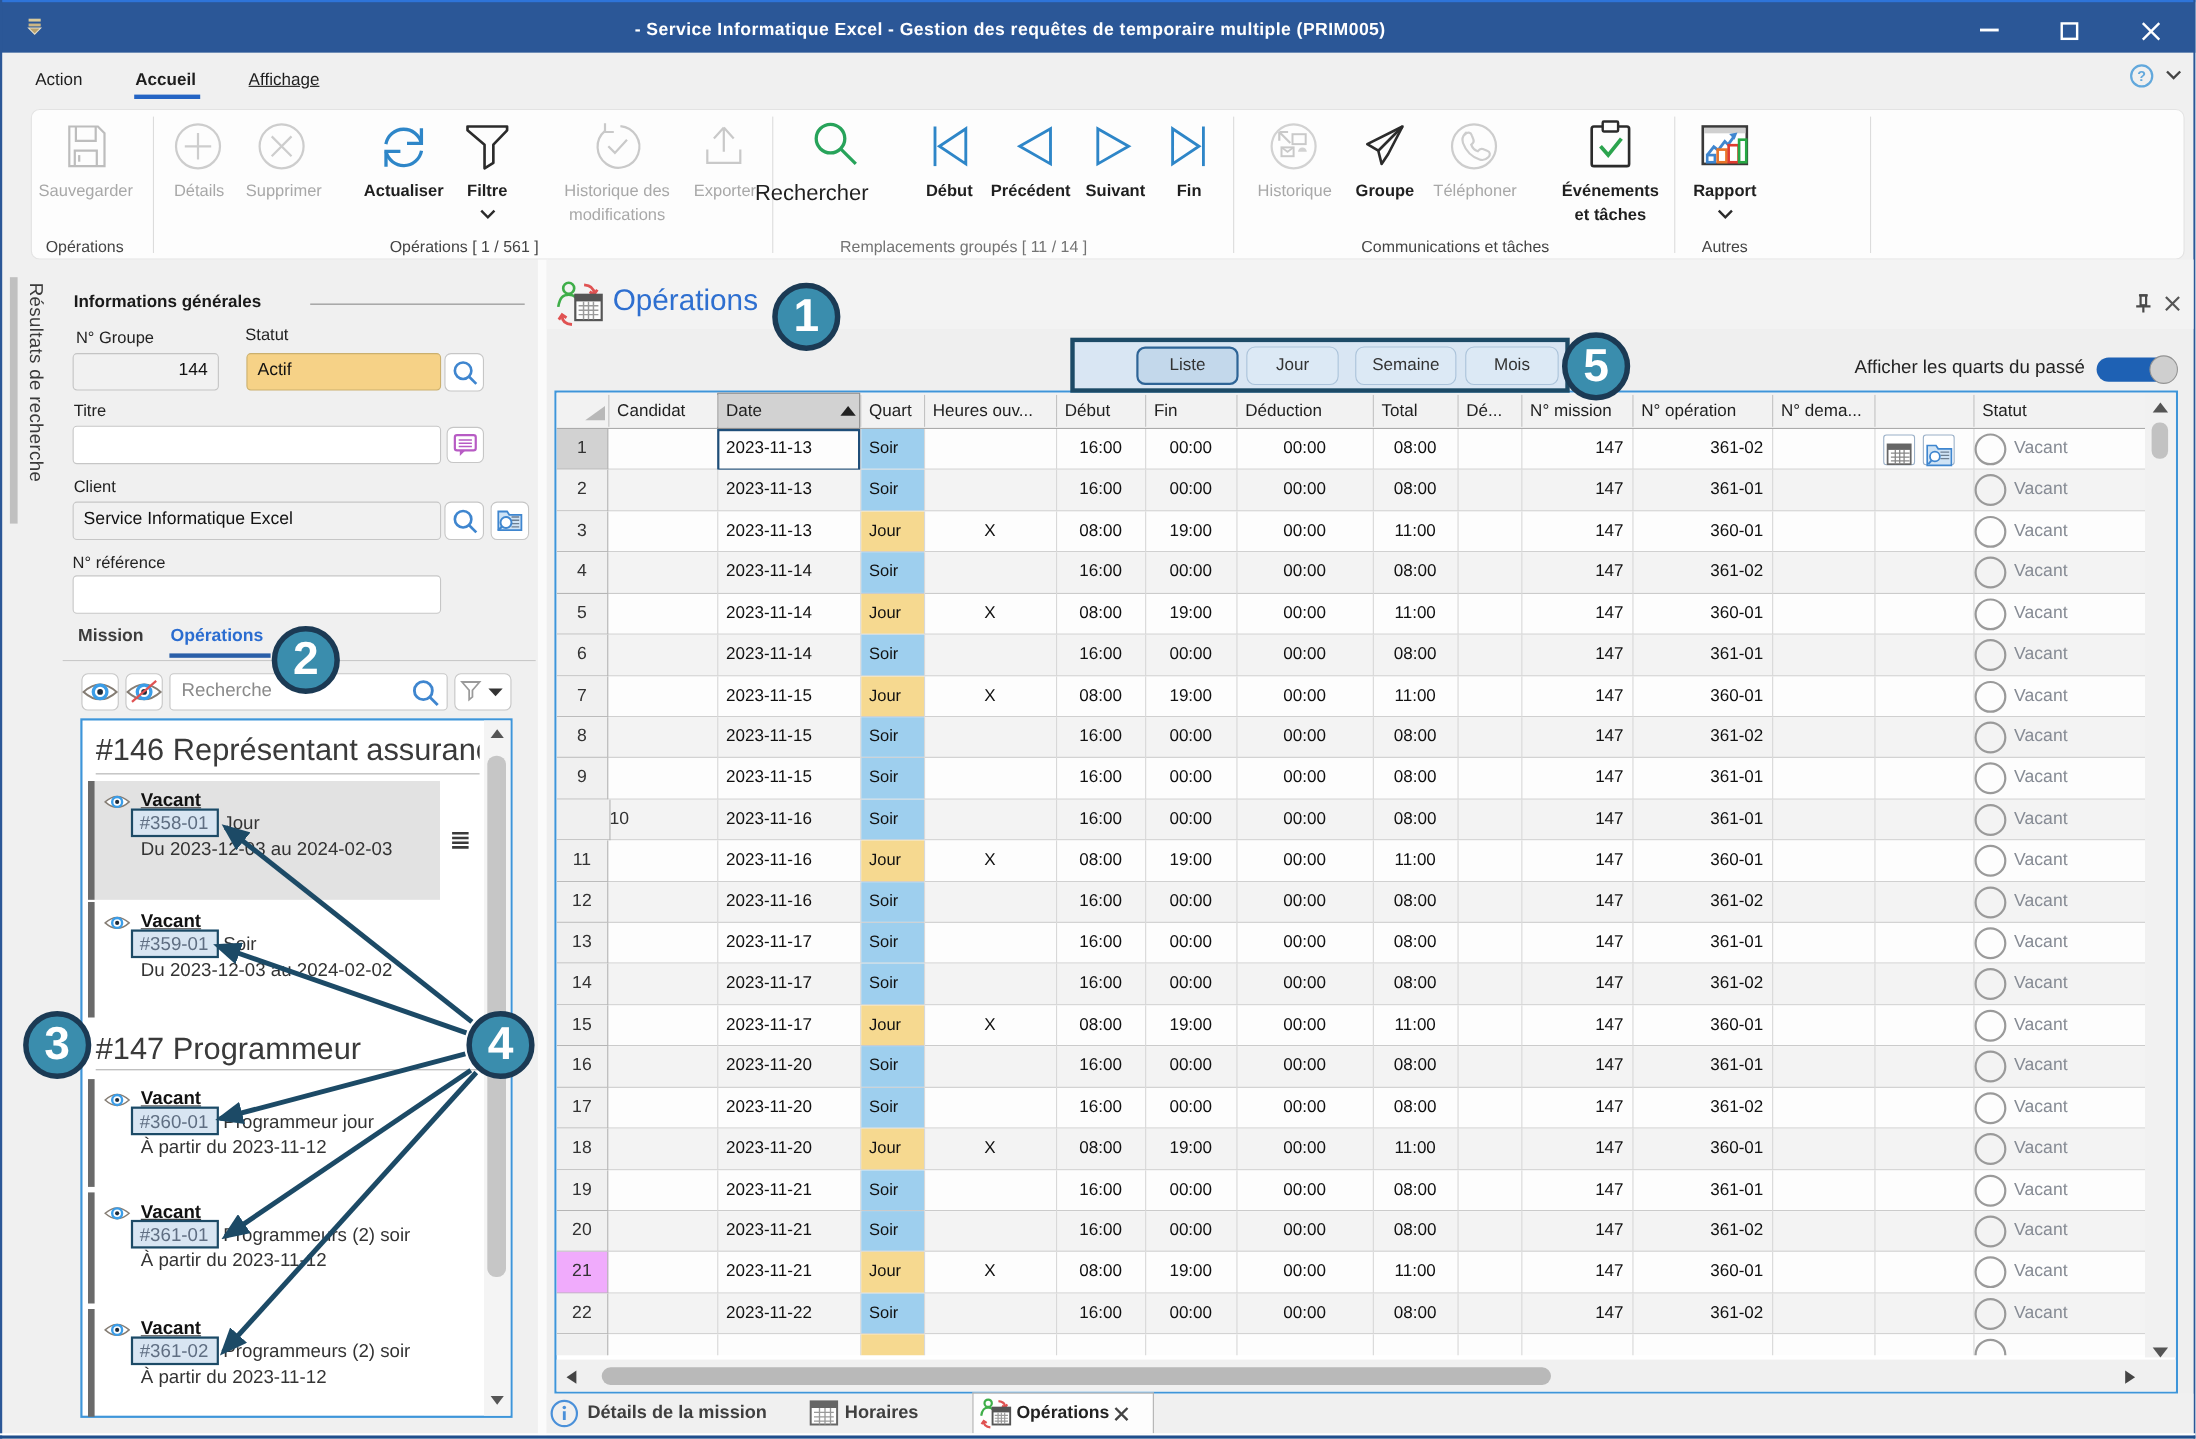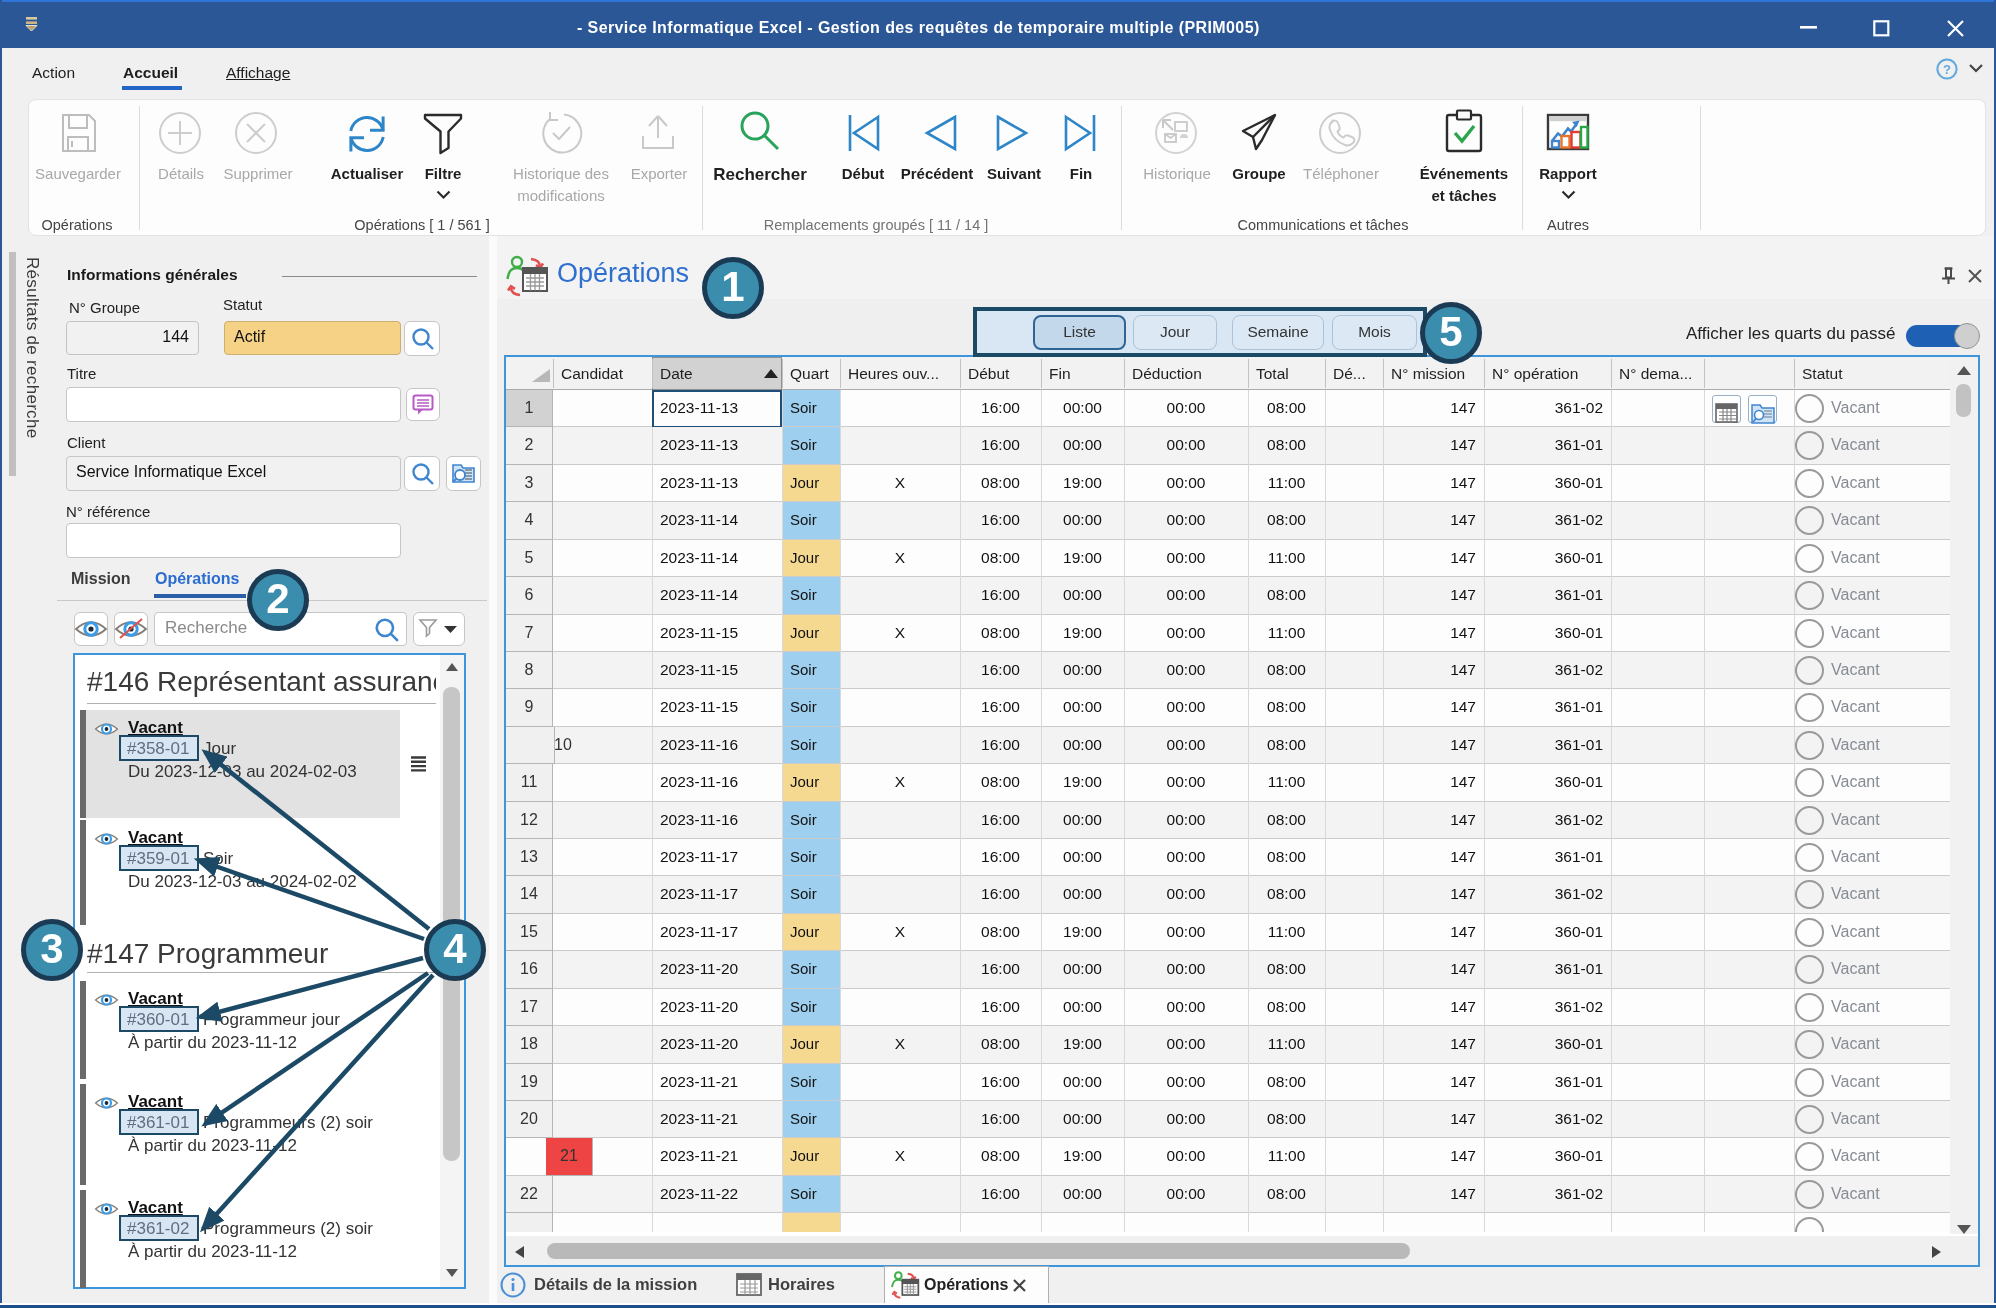--- a/index.html
+++ b/index.html
@@ -85,21 +85,21 @@
 <svg style="left:635px;top:110px" width="46" height="46" viewBox="0 0 46 46">
     <path d="M8,26 v12 h30 v-12" fill="none" stroke="#c9c9c9" stroke-width="2"></path>
 <path d="M23,28 v-22 M23,6 l-9,10 M23,6 l9,10" fill="none" stroke="#c9c9c9" stroke-width="2"></path>
   </svg>
 <div class="lbl" style="left:659px;top:165px;font-size:15px;color:#a8a8a8;transform:translateX(-50%);">Exporter</div>
 <div class="lbl" style="left:422px;top:217px;font-size:14.5px;color:#444;transform:translateX(-50%);">Opérations [ 1 / 561 ]</div>
 <svg style="left:737px;top:108px" width="46" height="46" viewBox="0 0 46 46">
     <circle cx="18" cy="18" r="13" fill="none" stroke="#27a35a" stroke-width="3"></circle>
 <path d="M27.5,27.5 L41,41" stroke="#27a35a" stroke-width="3"></path>
   </svg>
-<div class="lbl" style="left:760px;top:165px;font-size:17px;color:#1f1f1f;font-weight:700;transform:translateX(-50%);">Rechercher</div>
+<div class="lbl" style="left:738px;top:165px;font-size:20px;color:#1f1f1f;font-weight:400;transform:translateX(-50%);">Rechercher</div>
 <svg style="left:840px;top:110px" width="46" height="46" viewBox="0 0 46 46">
     <path d="M10,5 v36" stroke="#2e86c8" stroke-width="2.6"></path>
     <path d="M38,7 L14,23 L38,39 Z" fill="none" stroke="#2e86c8" stroke-width="2.6"></path>
   </svg>
 <div class="lbl" style="left:863px;top:165px;font-size:15px;color:#1f1f1f;font-weight:600;transform:translateX(-50%);">Début</div>
 <svg style="left:915px;top:110px" width="46" height="46" viewBox="0 0 46 46">
     <path d="M40,7 L12,23 L40,39 Z" fill="none" stroke="#2e86c8" stroke-width="2.6"></path>
   </svg>
 <div class="lbl" style="left:937px;top:165px;font-size:15px;color:#1f1f1f;font-weight:600;transform:translateX(-50%);">Précédent</div>
 <svg style="left:992px;top:110px" width="46" height="46" viewBox="0 0 46 46">
@@ -878,21 +878,21 @@
 <div class="abs" style="left:277px;top:711px;width:57px;height:36px;background:#9ecfee;font-size:15px;color:#111;padding:9px 0 0 7px;">Soir</div>
 <div class="abs" style="left:454px;top:720px;width:81px;height:20px;font-size:15.5px;color:#111;text-align:center;">16:00</div>
 <div class="abs" style="left:535px;top:720px;width:83px;height:20px;font-size:15.5px;color:#111;text-align:center;">00:00</div>
 <div class="abs" style="left:618px;top:720px;width:124px;height:20px;font-size:15.5px;color:#111;text-align:center;">00:00</div>
 <div class="abs" style="left:742px;top:720px;width:77px;height:20px;font-size:15.5px;color:#111;text-align:center;">08:00</div>
 <div class="abs" style="left:877px;top:720px;width:93px;height:20px;font-size:15.5px;color:#111;text-align:right;">147</div>
 <div class="abs" style="left:978px;top:720px;width:119px;height:20px;font-size:15.5px;color:#111;text-align:right;">361-02</div>
 <div class="abs" style="left:1289px;top:715px;width:29px;height:29px;border:2px solid #9a9a9a;border-radius:50%;"></div>
 <div class="abs" style="left:1325px;top:720px;width:80px;height:20px;font-size:16px;color:#868b94;">Vacant</div>
 <div class="abs" style="left:0px;top:748px;width:1444px;height:38px;background:#fdfdfd;border-bottom:1px solid #cbcbcb;"></div>
-<div class="abs" style="left:0px;top:748px;width:47px;height:38px;background:#ef4444;border-bottom:1px solid #b5b5b5;border-right:1px solid #b5b5b5;font-size:16px;color:#333;text-align:center;padding-top:9px;margin-left:40px;">21</div>
+<div class="abs" style="left:0px;top:748px;width:47px;height:38px;background:#f0abfc;border-bottom:1px solid #b5b5b5;border-right:1px solid #b5b5b5;font-size:16px;color:#333;text-align:center;padding-top:9px;">21</div>
 <div class="abs" style="left:146px;top:748px;width:1px;height:38px;background:#d8d8d8;"></div>
 <div class="abs" style="left:276px;top:748px;width:1px;height:38px;background:#d8d8d8;"></div>
 <div class="abs" style="left:334px;top:748px;width:1px;height:38px;background:#d8d8d8;"></div>
 <div class="abs" style="left:454px;top:748px;width:1px;height:38px;background:#d8d8d8;"></div>
 <div class="abs" style="left:535px;top:748px;width:1px;height:38px;background:#d8d8d8;"></div>
 <div class="abs" style="left:618px;top:748px;width:1px;height:38px;background:#d8d8d8;"></div>
 <div class="abs" style="left:742px;top:748px;width:1px;height:38px;background:#d8d8d8;"></div>
 <div class="abs" style="left:819px;top:748px;width:1px;height:38px;background:#d8d8d8;"></div>
 <div class="abs" style="left:877px;top:748px;width:1px;height:38px;background:#d8d8d8;"></div>
 <div class="abs" style="left:978px;top:748px;width:1px;height:38px;background:#d8d8d8;"></div>

